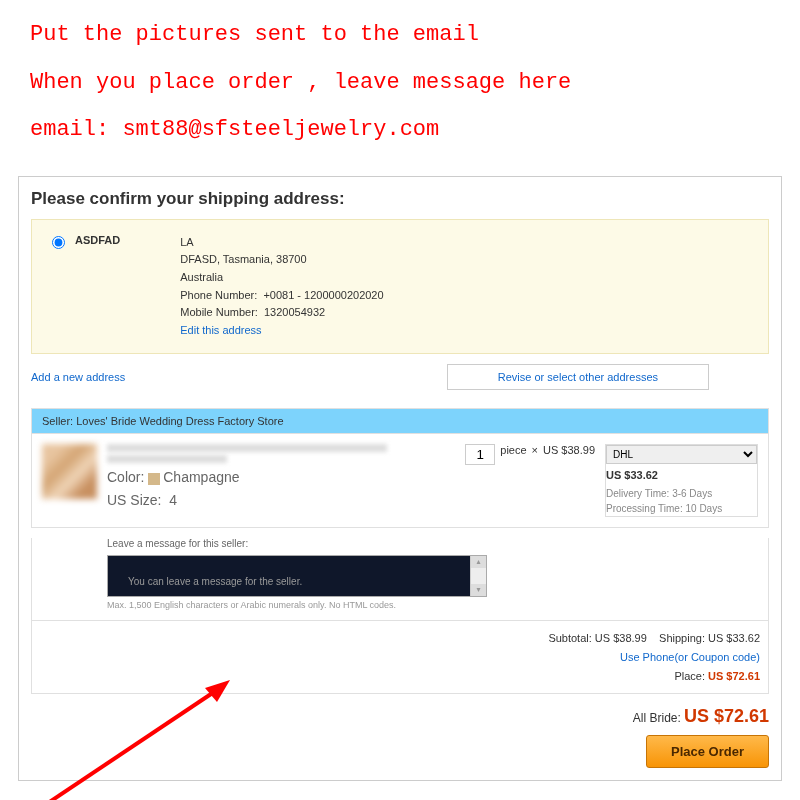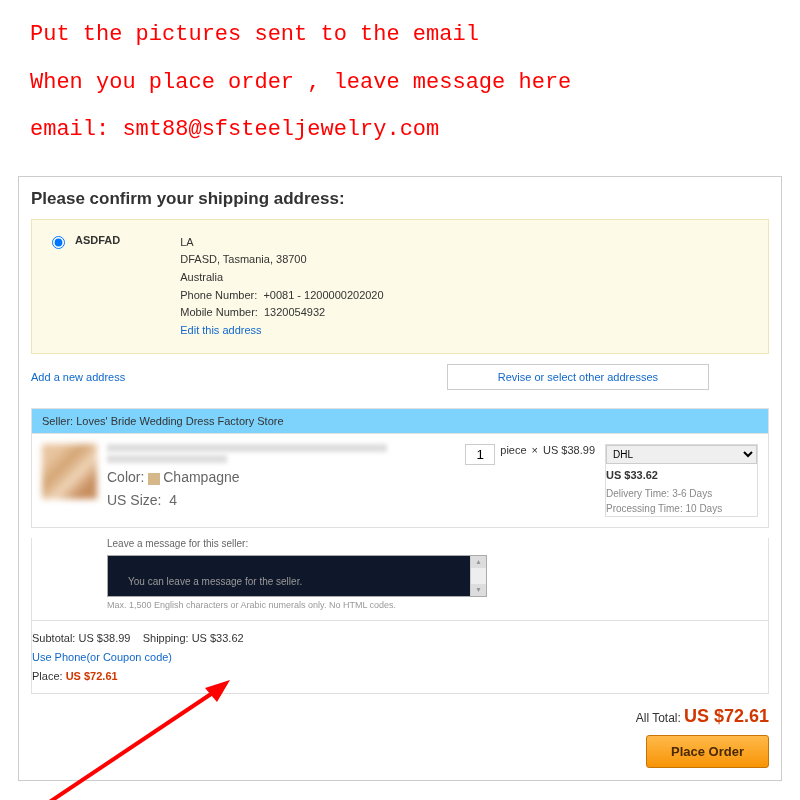--- a/index.html
+++ b/index.html
@@ -29,21 +29,21 @@
 .ship-col { border: 1px solid #ddd; width: 153px; font-size: 10px; }
 .ship-col select { width: 100%; font-size: 10px; padding: 2px; border: 1px solid #ccc; }
 .ship-col .price { font-size: 11px; font-weight: bold; margin: 5px 0; }
 .ship-col .meta { color: #888; line-height: 1.5; }
 .message-area { margin: 10px 0 0 75px; width: 380px; }
 .message-area label { font-size: 10px; color: #666; display: block; margin-bottom: 6px; }
 .msg-box { border: 1px solid #aaa; padding: 20px; height: 24px; font-size: 10px; color: #999; position: relative; background: #0f172a; }
 .msg-scroll { position: absolute; right: 0; top: 0; bottom: 0; width: 16px; background: #eee; border-left: 1px solid #ccc; display: flex; flex-direction: column; justify-content: space-between; }
 .msg-scroll span { font-size: 8px; text-align: center; background: #ddd; line-height: 12px; }
 .msg-note { font-size: 9px; color: #999; margin-top: 3px; }
-.order-totals { border: 1px solid #e0e0e0; border-top: none; padding: 8px 0; text-align: left; font-size: 11px; line-height: 1.7; }
+.order-totals { border: 1px solid #e0e0e0; border-top: none; padding: 8px 8px; text-align: right; font-size: 11px; line-height: 1.7; }
 .order-totals .coupon { color: #1168cc; cursor: pointer; }
 .order-totals .total { color: #d13800; font-weight: bold; }
 .grand { text-align: right; margin-top: 12px; }
 .grand .all-total { font-size: 12px; }
 .grand .amount { color: #d13800; font-size: 18px; font-weight: bold; }
 .place-order-btn { background: linear-gradient(#ffb94a, #f89406); border: 1px solid #c77405; color: #4a2800; font-weight: bold; padding: 8px 24px; font-size: 13px; border-radius: 3px; cursor: pointer; margin-top: 8px; }
 .arrow { position: absolute; left: 35px; top: 680px; width: 200px; height: 130px; pointer-events: none; z-index: 10; }
 </style>
 </head>
 <body>
@@ -114,21 +114,21 @@
       </div>
     </div>
     <div class="order-totals">
       <div><span>Subtotal:</span> <span>US $38.99</span>&nbsp;&nbsp;&nbsp;&nbsp;<span>Shipping:</span> <span>US $33.62</span></div>
       <div class="coupon">Use Phone(or Coupon code)</div>
       <div><span>Place:</span> <span class="total">US $72.61</span></div>
     </div>
   </div>
 
   <div class="grand">
-    <span class="all-total">All Total:</span>
+    <span class="all-total">All Bride:</span>
     <span class="amount">US $72.61</span><br>
     <button class="place-order-btn">Place Order</button>
   </div>
 </div>
 
 <svg class="arrow" viewBox="0 0 200 130">
   <line x1="10" y1="125" x2="185" y2="8" stroke="#ff0000" stroke-width="4"></line>
   <polygon points="195,0 170,8 182,22" fill="#ff0000"></polygon>
 </svg>
 

